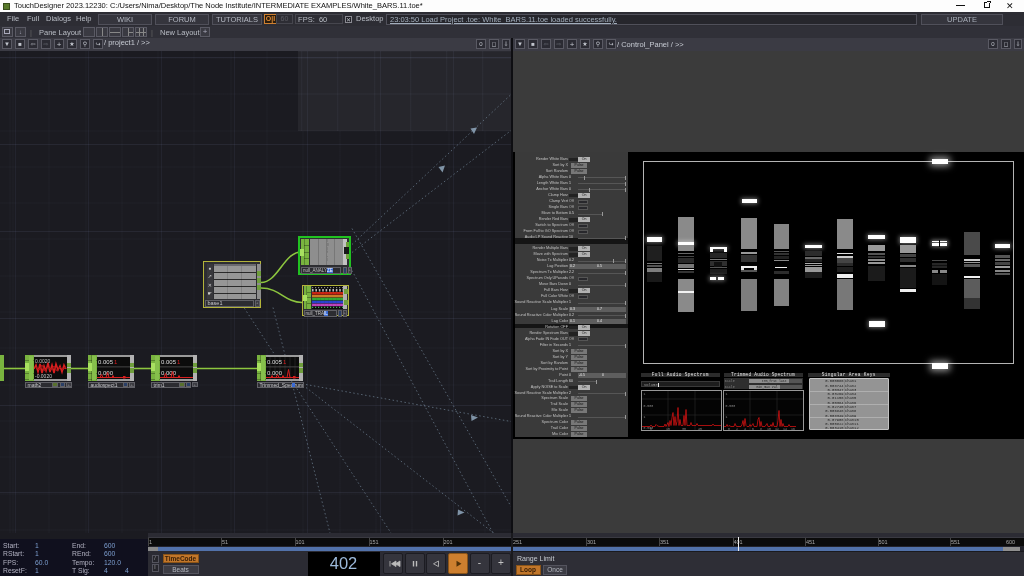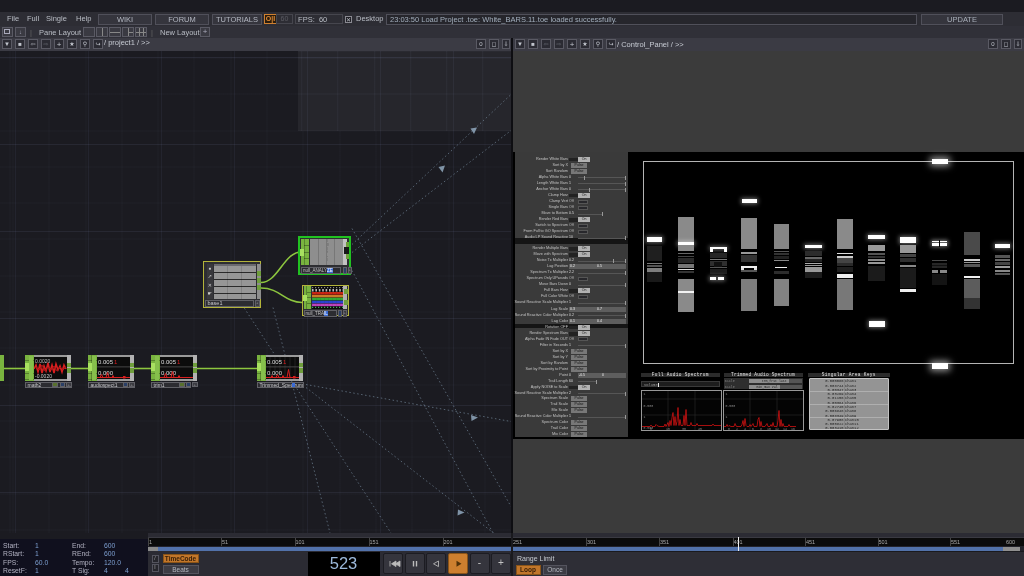--- a/index.html
+++ b/index.html
@@ -51,35 +51,43 @@
 
 .bar{position:absolute;}
 .wg{position:absolute;background:#fff;box-shadow:0 0 4px 1px rgba(255,255,255,0.42);}
 .wgb{position:absolute;background:#fff;box-shadow:0 0 7px 2px rgba(255,255,255,0.6);}
 .krow{height:4.28px;line-height:4.28px;white-space:nowrap;}
 .krow i{display:inline-block;width:34px;text-align:right;margin-right:1.5px;font-style:normal;}
 </style></head>
 <body>
 <div id="stage">
 
+<div class="ab" id="titlebar">
+ <div class="ab" style="left:3px;top:2.5px;width:7px;height:7px;background:#5a7a2c;border:1px solid #394e1c;"></div>
+ <div class="ab" style="left:14px;top:0;">TouchDesigner 2023.12230: C:/Users/Nima/Desktop/The Node Institute/INTERMEDIATE EXAMPLES/White_BARS.11.toe*</div>
+ <div class="ab" style="left:956px;top:5px;width:9px;height:1px;background:#111;"></div>
+ <div class="ab" style="left:984px;top:2px;width:6px;height:6px;border:1px solid #111;"></div>
+ <div class="ab" style="left:987px;top:1px;width:4px;height:2px;background:#fdfdfd;border-top:1px solid #111;border-right:1px solid #111;"></div>
+ <div class="ab" style="left:1006px;top:1.5px;font-size:9px;color:#111;line-height:9px;">✕</div>
+</div>
 
 <div class="ab" id="menubar">
  <div class="mitem" style="left:7px;">File</div>
  <div class="mitem" style="left:27px;">Full</div>
- <div class="mitem" style="left:46px;">Single</div>
+ <div class="mitem" style="left:46px;">Dialogs</div>
  <div class="mitem" style="left:76px;">Help</div>
  <div class="mbtn" style="left:98px;width:54px;">WIKI</div>
  <div class="mbtn" style="left:155px;width:54px;">FORUM</div>
  <div class="mbtn" style="left:212px;width:50px;">TUTORIALS</div>
  <div class="ab" style="left:264px;top:2px;width:13px;height:10px;background:#2a1c0c;border:1px solid #cf8030;color:#e08b36;font-size:7px;line-height:8px;text-align:center;font-weight:bold;">O|I</div>
  <div class="ab" style="left:276px;top:2px;width:17px;height:10px;border:1px solid #46464e;color:#5c5c64;font-size:7px;line-height:8.5px;text-align:center;">60</div>
  <div class="ab" style="left:295px;top:2px;width:48px;height:10px;border:1px solid #46464e;color:#b9bdc5;font-size:7.5px;line-height:9px;">&nbsp;FPS:&nbsp; 60</div>
  <div class="ab" style="left:345px;top:3.5px;width:7px;height:7px;background:#1e1e24;border:1px solid #8a8a92;color:#c0c4cc;font-size:6px;line-height:6px;text-align:center;">✕</div>
  <div class="mitem" style="left:356px;">Desktop</div>
- <div class="ab" style="left:386px;top:1.5px;width:531px;height:11px;background:#26262c;border:1px solid #50505a;color:#a2aebc;font-size:7.5px;line-height:9px;padding-left:3px;">23:03:50 Load Project .toe: White_BARS.11.toe loaded successfully.</div>
+ <div class="ab" style="left:386px;top:1.5px;width:531px;height:11px;background:#26262c;border:1px solid #50505a;color:#a2aebc;font-size:7.5px;line-height:9px;padding-left:3px;text-decoration:underline;">23:03:50 Load Project .toe: White_BARS.11.toe loaded successfully.</div>
  <div class="ab" style="left:921px;top:1.5px;width:82px;height:11px;background:#35353d;border:1px solid #50505a;color:#a8aeb8;font-size:7.5px;line-height:9px;text-align:center;">UPDATE</div>
 </div>
 
 <div class="ab" id="panebar">
  <div class="pbx" style="left:2px;width:11px;"></div>
  <div class="ab" style="left:4px;top:3px;width:6px;height:4.5px;border:1px solid #aab;"></div>
  <div class="pbx" style="left:15px;width:11px;"></div>
  <div class="ab" style="left:19px;top:3px;color:#aab;font-size:6px;line-height:6px;">↓</div>
  <div class="ab" style="left:30px;top:2px;color:#666;">|</div>
  <div class="ab" style="left:39px;top:2px;">Pane Layout</div>
@@ -845,21 +853,21 @@
   <div class="ab" style="left:0;top:0.5px;width:10px;height:4px;background:#8a8a8a;"></div>
   <div class="ab" style="left:10px;top:0.5px;width:845px;height:4px;background:#5272aa;"></div>
   <div class="ab" style="left:855px;top:0.5px;width:17px;height:4px;background:#8f8f8f;"></div>
  </div>
  <div class="ab" style="left:737.5px;top:3.5px;width:1.5px;height:14.5px;background:#efefef;"></div>
 
  <div class="ab" style="left:151.5px;top:22px;width:7px;height:7.5px;background:#26262c;border:1px solid #54545e;color:#aaa;font-size:5px;line-height:5.5px;text-align:center;">/</div>
  <div class="ab" style="left:151.5px;top:31px;width:7px;height:7.5px;background:#26262c;border:1px solid #54545e;color:#aaa;font-size:5px;line-height:5.5px;text-align:center;">I</div>
  <div class="ab" style="left:162.5px;top:20.5px;width:36px;height:9.5px;background:#c1762a;border:1px solid #8a5418;color:#3a2008;font-size:6.5px;line-height:8px;text-align:center;font-weight:bold;">TimeCode</div>
  <div class="ab" style="left:162.5px;top:31.5px;width:36px;height:9px;background:#3c3c44;border:1px solid #54545e;color:#b4b8c0;font-size:6.5px;line-height:7.5px;text-align:center;">Beats</div>
- <div class="ab" style="left:307.5px;top:18.5px;width:72px;height:24px;background:#000;color:#9cb9da;font-size:16.5px;line-height:23.5px;text-align:center;">523</div>
+ <div class="ab" style="left:307.5px;top:18.5px;width:72px;height:24px;background:#000;color:#9cb9da;font-size:16.5px;line-height:23.5px;text-align:center;">402</div>
  <div class="ab" style="left:382.5px;top:19.5px;width:20px;height:21px;background:#35353d;border:1px solid #1c1c22;border-radius:2px;">
   <svg width="18" height="19">
           <path d="M6,7 v5.5 M12,7 l-4.5,2.8 4.5,2.8 z M16,7 l-4.5,2.8 4.5,2.8 z" stroke="#bcbcbc" stroke-width="0.8" fill="#bcbcbc"></path>
         </svg>
  </div>
  <div class="ab" style="left:404.5px;top:19.5px;width:20px;height:21px;background:#35353d;border:1px solid #1c1c22;border-radius:2px;">
   <svg width="18" height="19">
           <path d="M7.5,7 v5.5 M10.5,7 v5.5" stroke="#bcbcbc" stroke-width="1.4" fill="none"></path>
         </svg>
  </div>

